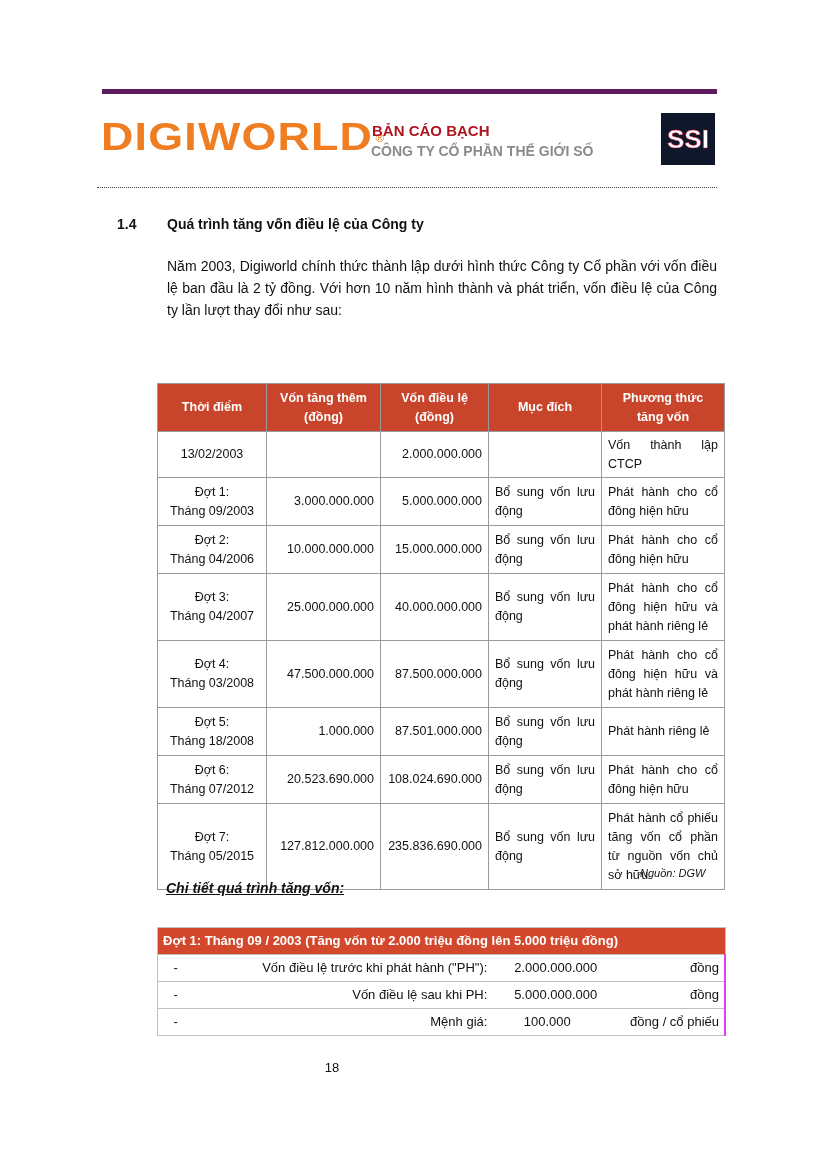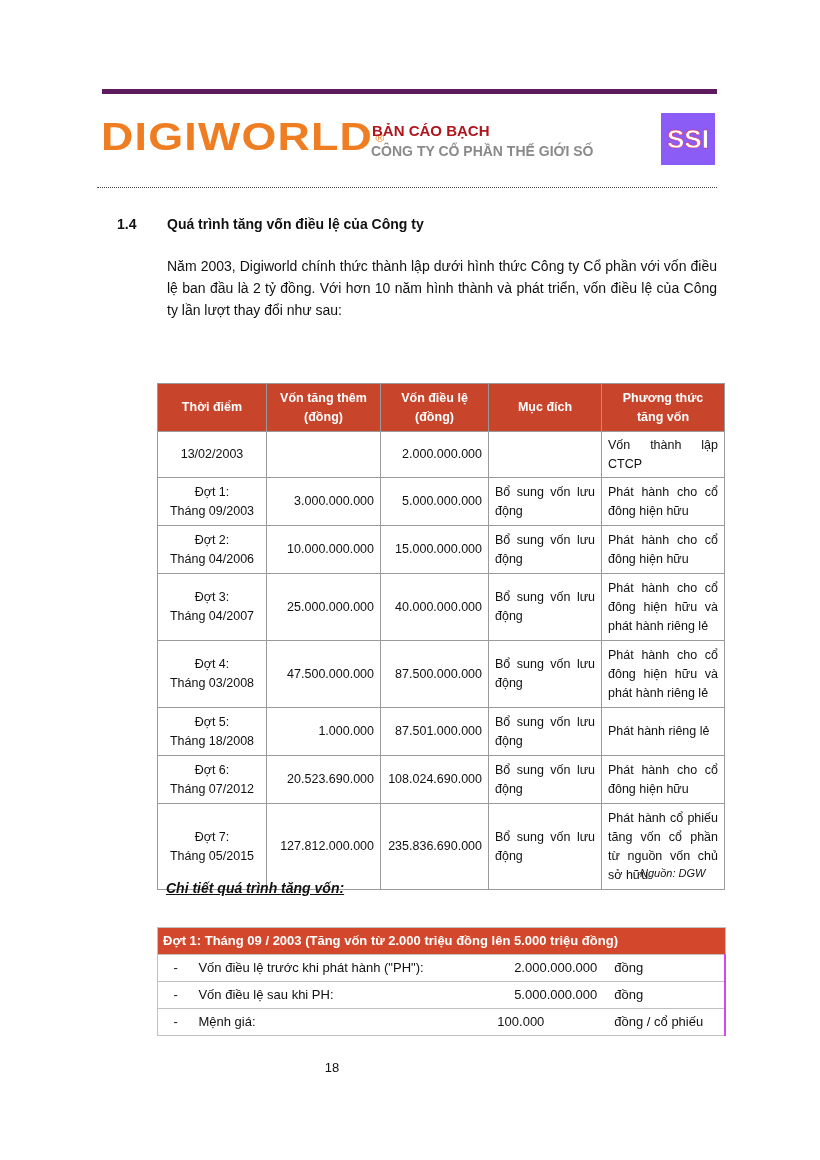--- a/index.html
+++ b/index.html
@@ -2,37 +2,37 @@
 <html><head>
 <meta charset="utf-8">
 <style>
   html, body { margin: 0; padding: 0; background: #ffffff; }
   body { width: 820px; height: 1160px; position: relative; font-family: "Liberation Sans", sans-serif; color: #111; overflow: hidden; }
   .topbar { position: absolute; left: 102px; top: 89px; width: 615px; height: 5px; background: #5e1a5e; }
   .logo { position: absolute; left: 101px; top: 118px; font-family: "Liberation Sans", sans-serif; font-weight: 900; font-size: 38px; color: #ef7d22; letter-spacing: 1px; transform: scaleX(1.18); transform-origin: left top; line-height: 38px; }
   .logo sup { font-size: 10px; font-weight: 400; vertical-align: top; position: relative; top: 2px; margin-left: 2px; }
   .doc-title { position: absolute; left: 372px; top: 122px; font-size: 15px; font-weight: bold; color: #b0151d; }
   .doc-subtitle { position: absolute; left: 371px; top: 143px; font-size: 14px; font-weight: bold; color: #8a8a8a; }
-  .ssi { position: absolute; left: 661px; top: 113px; width: 54px; height: 52px; background: #8b5cf6; display: flex; align-items: center; justify-content: center; }
+  .ssi { position: absolute; left: 661px; top: 113px; width: 54px; height: 52px; background: #0f172a; display: flex; align-items: center; justify-content: center; }
   .ssi span { color: #fff; font-size: 26px; font-weight: bold; letter-spacing: 0px; -webkit-text-stroke: 0.5px #e31b3c; }
   .dotline { position: absolute; left: 97px; top: 187px; width: 620px; border-top: 1px dotted #444; }
   .sec-num { position: absolute; left: 117px; top: 216px; font-size: 14px; font-weight: bold; }
   .sec-title { position: absolute; left: 167px; top: 216px; font-size: 14px; font-weight: bold; }
   .para { position: absolute; left: 167px; top: 255px; width: 550px; font-size: 14px; line-height: 22px; text-align: justify; }
   table.main { position: absolute; left: 157px; top: 338px; border-collapse: collapse; font-size: 12.5px; margin-top: 45px; }
   table.main th { background: #c8442a; color: #fff; font-weight: bold; border: 1.5px solid #9a9a9a; padding: 2px 6px; line-height: 19px; text-align: center; }
   table.main td { border: 1.5px solid #9a9a9a; padding: 3px 6px; line-height: 19px; vertical-align: middle; }
   td.c { text-align: center; }
   td.r { text-align: right; }
   td.j { text-align: justify; text-align-last: left; }
   .source { position: absolute; left: 640px; top: 867px; font-size: 11px; font-style: italic; }
   .detail-title { position: absolute; left: 166px; top: 880px; font-size: 14px; font-weight: bold; font-style: italic; text-decoration: underline; }
   table.detail { position: absolute; left: 157px; top: 927px; width: 569px; border-collapse: collapse; font-size: 13px; }
   table.detail th { background: #d3482c; color: #fff; text-align: left; font-weight: bold; padding: 4px 5px; line-height: 18px; border: 1px solid #c0c0c0; }
-  table.detail td { padding: 4px 5px; line-height: 18px; border-top: 1px solid #c0c0c0; border-bottom: 1px solid #c0c0c0; }
+  table.detail td { padding: 4px 5px; line-height: 18px; border-top: 1px solid #c0c0c0; border-bottom: 1px solid #c0c0c0; text-align: right; }
   table.detail td.first { border-left: 1px solid #c0c0c0; }
   table.detail td.last { border-right: 2px solid #d946ef; }
   .pageno { position: absolute; left: 0; width: 664px; top: 1060px; text-align: center; font-size: 13px; }
 </style>
 </head>
 <body>
 
 <div class="topbar"></div>
 <div class="logo"><span>DIGIWORLD</span><sup>®</sup></div>
 <div class="doc-title">BẢN CÁO BẠCH</div>
@@ -172,19 +172,19 @@
     </tr>
     <tr>
       <td class="first" style="text-align:center">-</td>
       <td>Vốn điều lệ sau khi PH:</td>
       <td style="text-align:right">5.000.000.000</td>
       <td class="last" style="padding-left:12px">đồng</td>
     </tr>
     <tr>
       <td class="first" style="text-align:center">-</td>
       <td>Mệnh giá:</td>
-      <td style="text-align:left">100.000</td>
+      <td style="text-align:center">100.000</td>
       <td class="last" style="padding-left:12px">đồng / cổ phiếu</td>
     </tr>
   </tbody>
 </table>
 
 <div class="pageno">18</div>
 
 </body></html>

